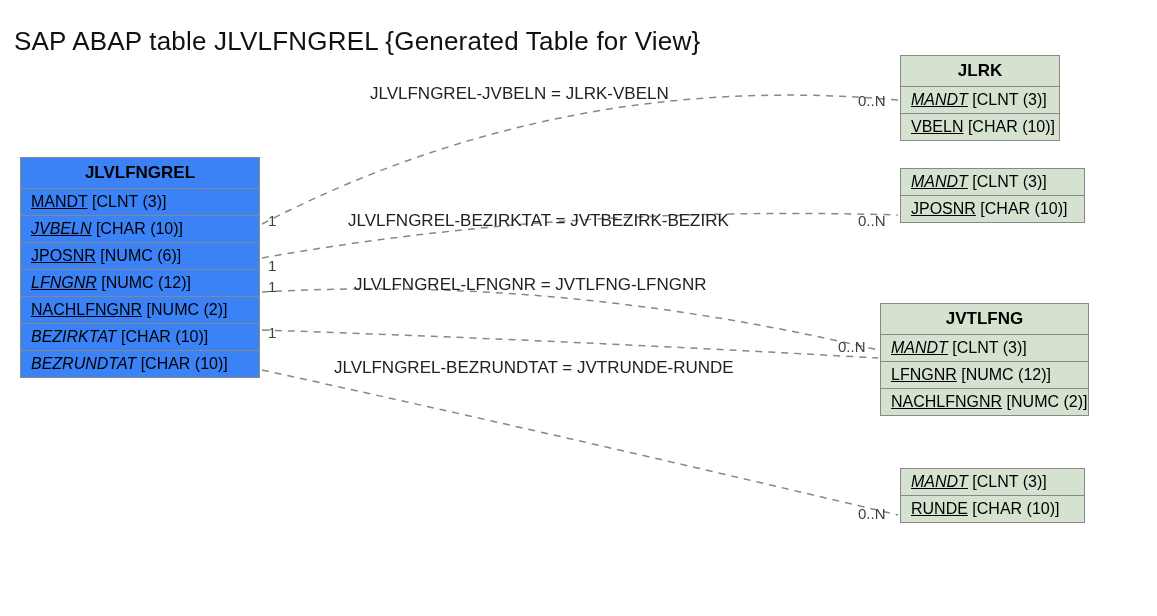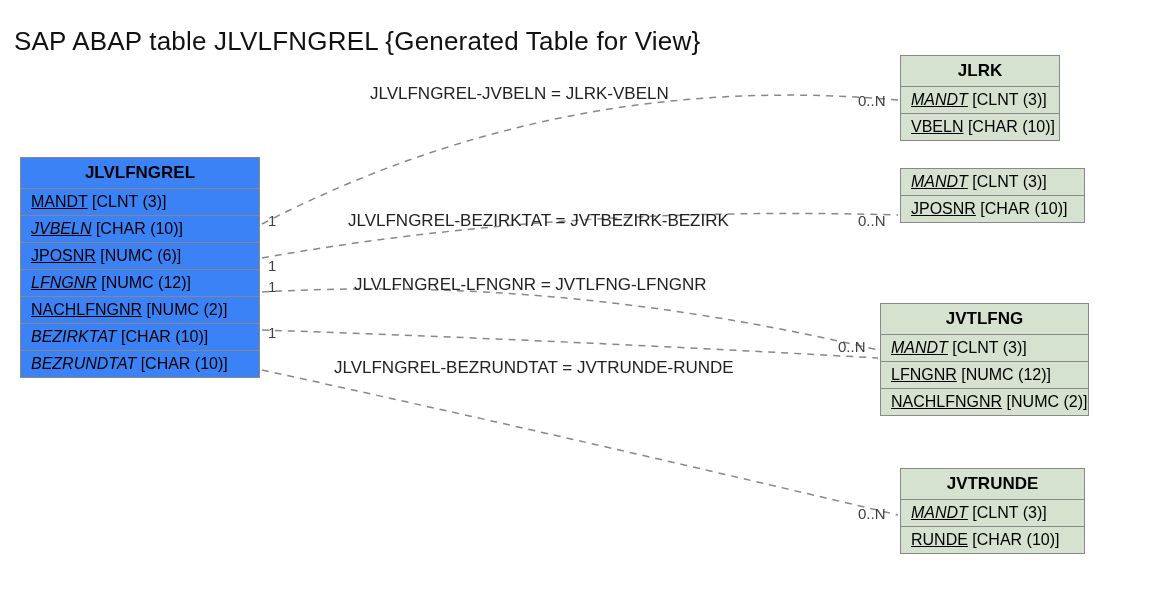--- a/index.html
+++ b/index.html
@@ -91,21 +91,20 @@
   </div>
 
 <div class="entity rel" id="ent-jvtlfng" style="left:880px; top:303px; width:209px;">
   <div class="entity-header">JVTLFNG</div>
 <div class="entity-row"><span class="u i">MANDT</span> [CLNT (3)]</div>
     <div class="entity-row"><span class="u">LFNGNR</span> [NUMC (12)]</div>
     <div class="entity-row"><span class="u">NACHLFNGNR</span> [NUMC (2)]</div>
   </div>
 
 <div class="entity rel" id="ent-jvtrunde" style="left:900px; top:468px; width:185px;">
-  <div class="entity-header">JVTRUNDE</div>
 <div class="entity-row"><span class="u i">MANDT</span> [CLNT (3)]</div>
     <div class="entity-row"><span class="u">RUNDE</span> [CHAR (10)]</div>
   </div>
 
 <svg class="overlay">
   <path d="M 262 224 Q 560 70 898 100" stroke="#888" stroke-width="1.5" stroke-dasharray="7,6" fill="none"></path>
   <path d="M 262 258 Q 560 205 898 215" stroke="#888" stroke-width="1.5" stroke-dasharray="7,6" fill="none"></path>
   <path d="M 262 292 Q 560 275 878 350" stroke="#888" stroke-width="1.5" stroke-dasharray="7,6" fill="none"></path>
   <path d="M 262 330 Q 560 340 878 358" stroke="#888" stroke-width="1.5" stroke-dasharray="7,6" fill="none"></path>
   <path d="M 262 370 Q 560 435 898 515" stroke="#888" stroke-width="1.5" stroke-dasharray="7,6" fill="none"></path>

